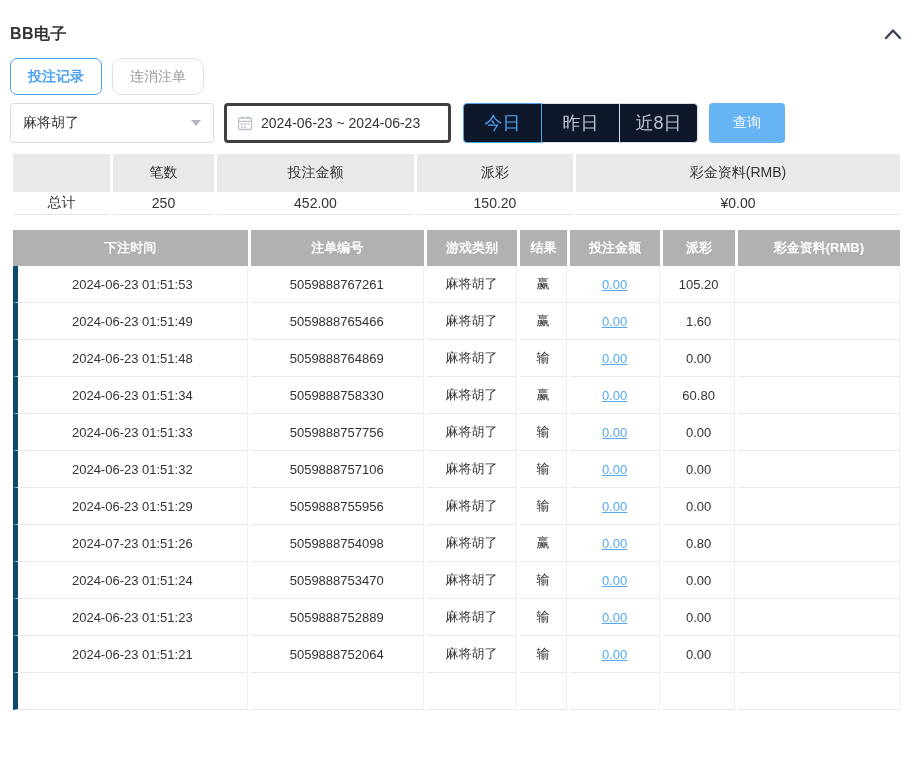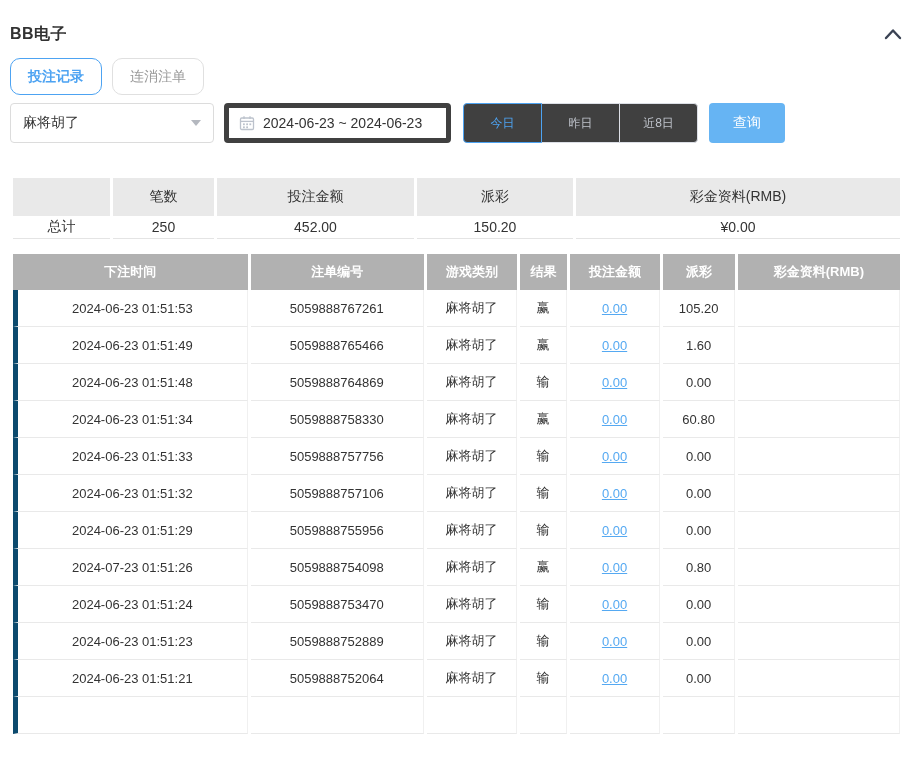--- a/index.html
+++ b/index.html
@@ -9,37 +9,37 @@
   .panel { padding: 0 10px; }
 
   
   .panel-head { display: flex; justify-content: space-between; align-items: center; padding-top: 32px; height: 36px; }
   .panel-title { font-size: 16px; font-weight: bold; color: #333; letter-spacing: .5px; }
   .collapse-btn { width: 20px; height: 20px; display: flex; align-items: center; justify-content: center; cursor: pointer; background: none; border: none; }
 
   
   .tabs { margin-top: 22px; display: flex; gap: 10px; }
   .tab { height: 37px; padding: 0 17px; background: #fff; border: 1px solid #e0e0e0; border-radius: 10px; font-size: 14px; color: #999; cursor: pointer; font-family: inherit; }
-  .tab.active { border-color: #4da3f2; color: #4da3f2; font-weight: bold; }
+  .tab.active { border-color: #4da3f2; color: #4da3f2; font-weight: bold; border-radius: 7px; }
 
   
   .controls { margin-top: 8px; display: flex; align-items: center; height: 40px; }
   .select { width: 204px; height: 40px; border: 1px solid #dcdcdc; border-radius: 4px; display: flex; align-items: center; padding: 0 12px; font-size: 14px; color: #333; cursor: pointer; background: #fff; position: relative; }
   .caret-down { position: absolute; right: 12px; width: 0; height: 0; border-left: 5px solid transparent; border-right: 5px solid transparent; border-top: 6px solid #b4b8bf; }
-  .date-range { width: 227px; height: 40px; border: 5px solid #404040; border-radius: 4px; display: flex; align-items: center; gap: 8px; padding: 0 10px; font-size: 14px; color: #333; margin-left: 10px; cursor: pointer; background: #fff; }
+  .date-range { width: 227px; height: 40px; border: 3px solid #404040; border-radius: 4px; display: flex; align-items: center; gap: 8px; padding: 0 10px; font-size: 14px; color: #333; margin-left: 10px; cursor: pointer; background: #fff; }
   .btn-group { display: flex; margin-left: 12px; }
-  .btn-group button { width: 79px; height: 40px; background: #404040; border: 1px solid #dcdfe6; font-size: 12px; color: #bfc3cb; cursor: pointer; margin-left: -1px; position: relative; font-family: inherit; }
+  .btn-group button { width: 79px; height: 40px; background: #0f172a; border: 1px solid #dcdfe6; font-size: 18px; color: #bfc3cb; cursor: pointer; margin-left: -1px; position: relative; font-family: inherit; }
   .btn-group button:first-child { border-radius: 4px 0 0 4px; margin-left: 0; }
   .btn-group button:last-child { border-radius: 0 4px 4px 0; }
   .btn-group button.active { border-color: #4da3f2; color: #4da3f2; z-index: 1; }
   .query-btn { margin-left: 11px; width: 76px; height: 40px; border: none; border-radius: 4px; background: #66b4f3; color: #fff; font-size: 14px; cursor: pointer; font-family: inherit; }
 
   
   table { table-layout: fixed; width: 893px; border-collapse: separate; border-spacing: 3px 0; }
-  .summary { margin-top: 35px; }
+  .summary { margin-top: 11px; }
   .summary th { background: #e9e9e9; height: 38px; font-size: 14px; font-weight: normal; color: #333; text-align: center; }
   .summary td { background: #fff; height: 23px; font-size: 14px; color: #333; text-align: center; border-bottom: 1px solid #e4e4e4; }
 
   
   .records { margin-top: 15px; }
   .records th { background: #b1b1b1; color: #fff; height: 36px; font-size: 13px; font-weight: bold; text-align: center; }
   .records td { background: #fff; height: 37px; font-size: 13px; color: #333; text-align: center; border-bottom: 1px solid #e9e9e9; border-right: 1px solid #f0f0f0; }
   .records td:first-child { border-left: 5px solid #0c4a6e; }
   .amt-link { color: #55a9f2; text-decoration: underline; cursor: pointer; }
 </style>

